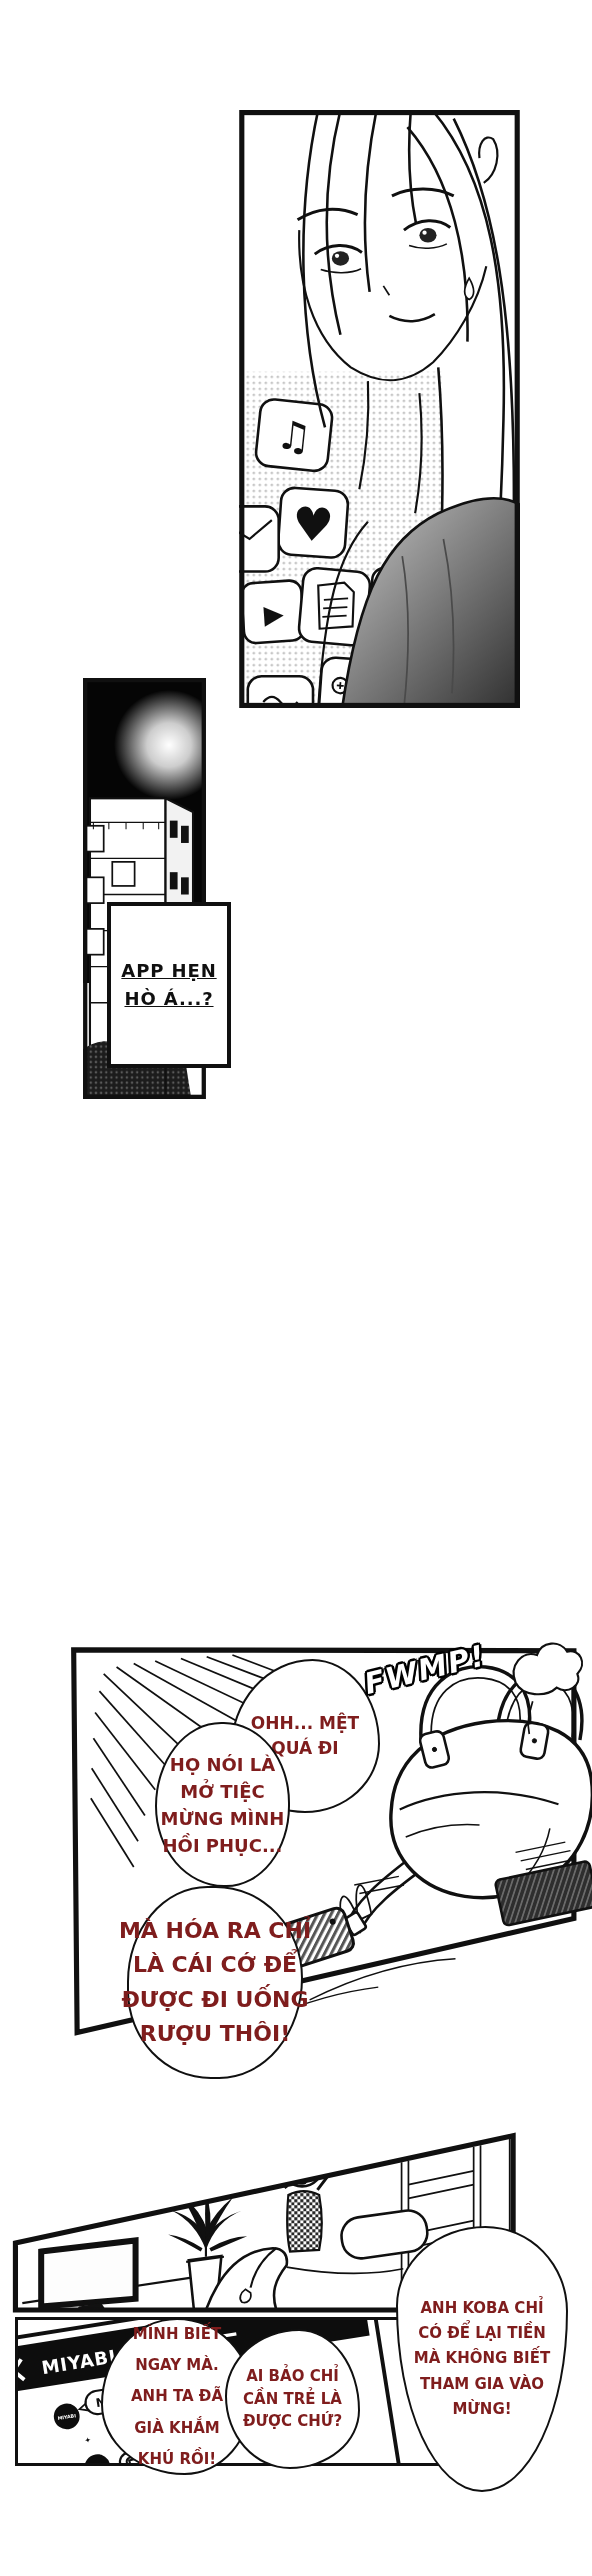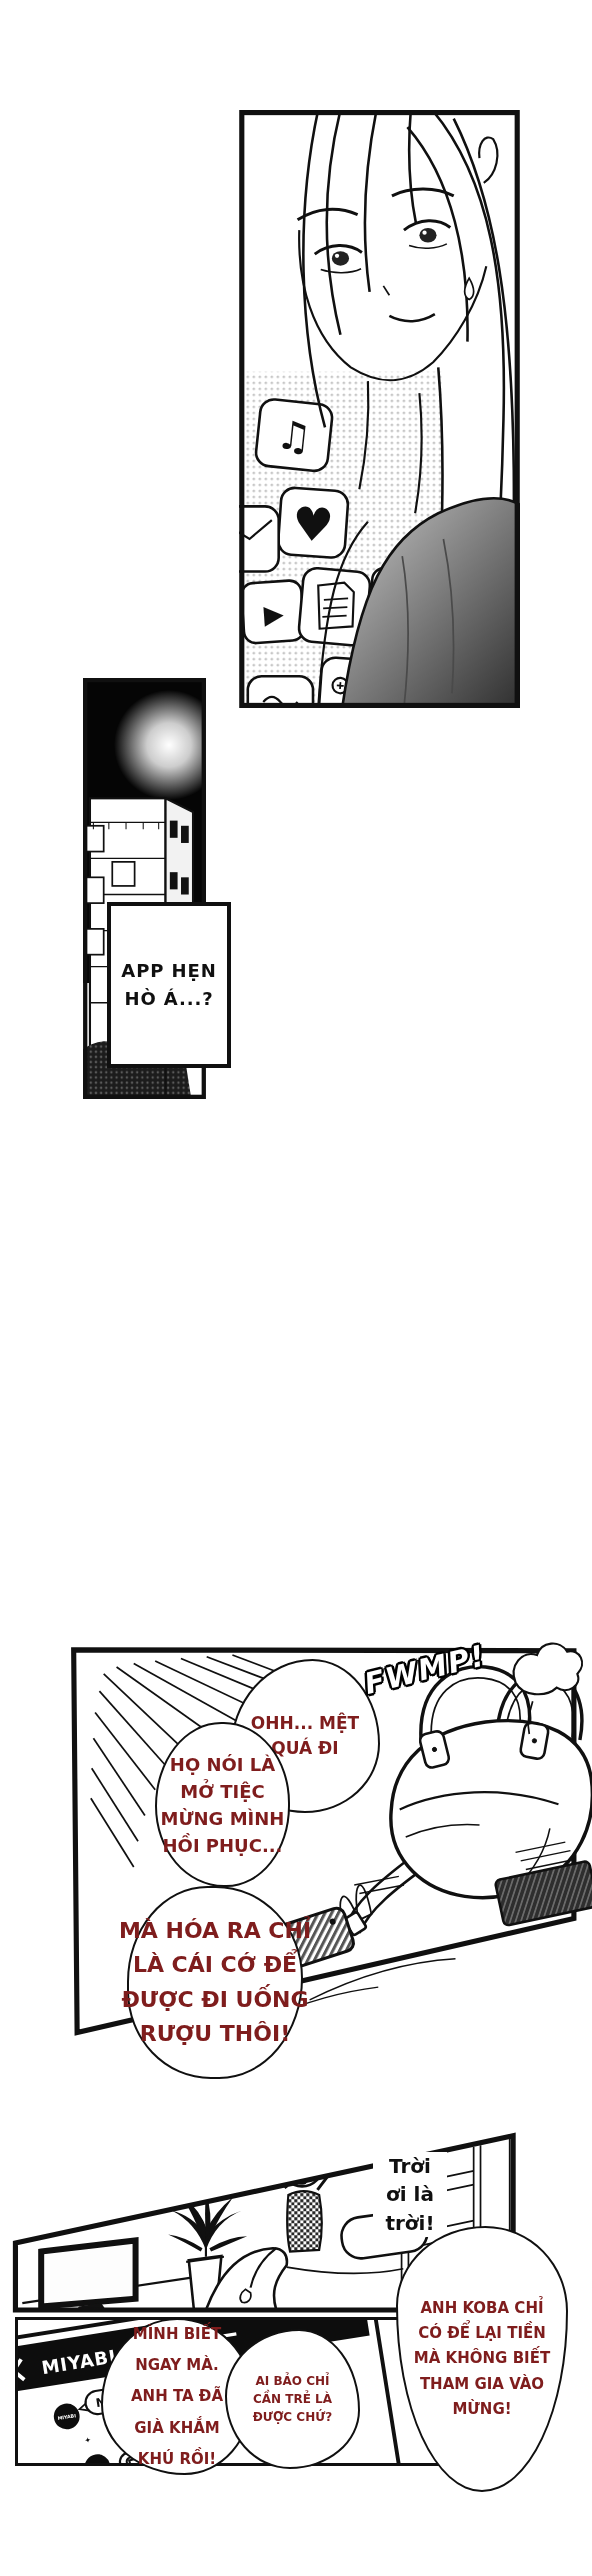--- a/index.html
+++ b/index.html
@@ -8,35 +8,35 @@
   .abs{position:absolute;}
   svg{display:block;}
   svg text{font-family:"DejaVu Sans","Liberation Sans",sans-serif;}
   .bubble{position:absolute;background:#fff;border:2.6px solid #101010;z-index:5;
           display:flex;flex-direction:column;align-items:center;justify-content:center;
           text-align:center;font-weight:bold;color:#7f1d1d;}
   .bubble div{white-space:nowrap;}
   .caption-box{position:absolute;left:107px;top:902px;width:116px;height:158px;
           background:#fff;border:4.3px solid #101010;z-index:4;display:flex;flex-direction:column;
           align-items:center;justify-content:center;text-align:center;
-          font-size:18px;font-weight:bold;letter-spacing:0.9px;line-height:1.55;}
+          font-size:18px;font-weight:bold;letter-spacing:0.9px;line-height:1.55;text-decoration:underline;}
   .sfx{position:absolute;left:361px;top:1668px;z-index:6;font-size:29px;font-weight:bold;font-style:italic;
        color:#fff;letter-spacing:1.7px;transform:rotate(-14deg);transform-origin:left top;
        text-shadow:2.6px 0 #000,-2.6px 0 #000,0 2.6px #000,0 -2.6px #000,1.7px 1.7px #000,-1.7px -1.7px #000,1.7px -1.7px #000,-1.7px 1.7px #000;}
   .exclaim{position:absolute;left:373px;top:2152px;width:74px;z-index:4;background:#fff;
        font-size:20px;font-weight:bold;text-align:center;line-height:1.42;}
   #b-ohh{left:230px;top:1659px;width:146px;height:150px;font-size:17px;line-height:1.45;
          border-radius:55% 45% 50% 50%/60% 55% 45% 40%;}
   #b-honoi{left:155px;top:1722px;width:131px;height:161px;font-size:18px;line-height:1.5;
          border-radius:50% 50% 48% 52%/52% 50% 50% 50%;}
   #b-mahoa{left:127px;top:1886px;width:172px;height:189px;font-size:22px;line-height:1.55;
          border-radius:48% 52% 50% 50%/52% 50% 55% 48%;}
   #b-minhbiet{left:101px;top:2318px;width:148px;height:153px;font-size:15px;line-height:1.48;
          border-radius:50% 50% 45% 55%/55% 50% 50% 45%;gap:9px;}
-  #b-aibao{left:225px;top:2329px;width:131px;height:136px;font-size:12px;line-height:1.5;
+  #b-aibao{left:225px;top:2329px;width:131px;height:136px;font-size:15px;line-height:1.5;
          border-radius:55% 45% 52% 48%/48% 58% 42% 52%;}
   #b-koba{left:396px;top:2226px;width:168px;height:262px;font-size:15px;line-height:1.68;
          border-radius:52% 48% 50% 50%/30% 32% 68% 70%;}
   .panel-phone{position:absolute;left:14.6px;top:2317px;width:494px;height:143px;
          border:3.4px solid #101010;background:#fff;z-index:2;overflow:hidden;}
 </style>
 </head>
 <body>
 
 <div class="page">
@@ -327,25 +327,20 @@
         </g>
         <path d="M240,220 C258,172 286,150 318,148 C330,148 336,156 334,168 C320,186 316,200 322,220 Z" stroke-width="3"></path>
         <path d="M322,148 C306,160 296,176 292,194" stroke-width="2.5" fill="none"></path>
         <path d="M286,196 C280,200 278,207 282,211 C288,213 294,208 292,200 Z" stroke-width="2"></path>
         <path d="M334,170 C380,178 430,180 470,172" stroke-width="2" fill="none"></path>
       </g>
     </g>
     <polygon points="18,142 598,17 598,220 18,220" fill="none" stroke="#101010" stroke-width="6"></polygon>
   </svg>
 
-  <div class="exclaim">
-    <div>Trời</div>
-    <div>ơi là</div>
-    <div>trời!</div>
-  </div>
 
   <div class="panel-phone">
     <svg width="494" height="143" viewBox="0 0 575 166">
       <g transform="rotate(-9 80 80)">
         <rect x="-45" y="8" width="470" height="250" rx="30" fill="#fff" stroke="#101010" stroke-width="4.5"></rect>
         <path d="M-35,70 h450" stroke="#0d0d0d" stroke-width="0" fill="none"></path>
         <path d="M-35,42 a24,24 0 0 1 24,-24 h402 a24,24 0 0 1 24,24 v28 h-450 Z" fill="#0d0d0d"></path>
         <path d="M10,58 l-11,-12 l11,-12" stroke="#fff" stroke-width="4.5" fill="none"></path>
         <text x="32" y="55" font-size="21" font-weight="bold" fill="#fff" letter-spacing="1">MIYABI</text>
         <text x="200" y="52" font-size="20" fill="#fff">✆</text>

